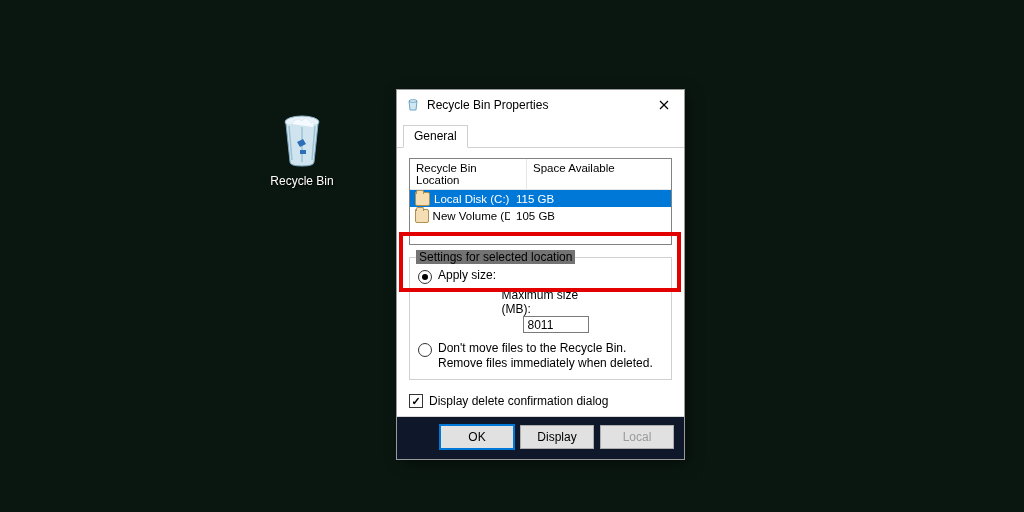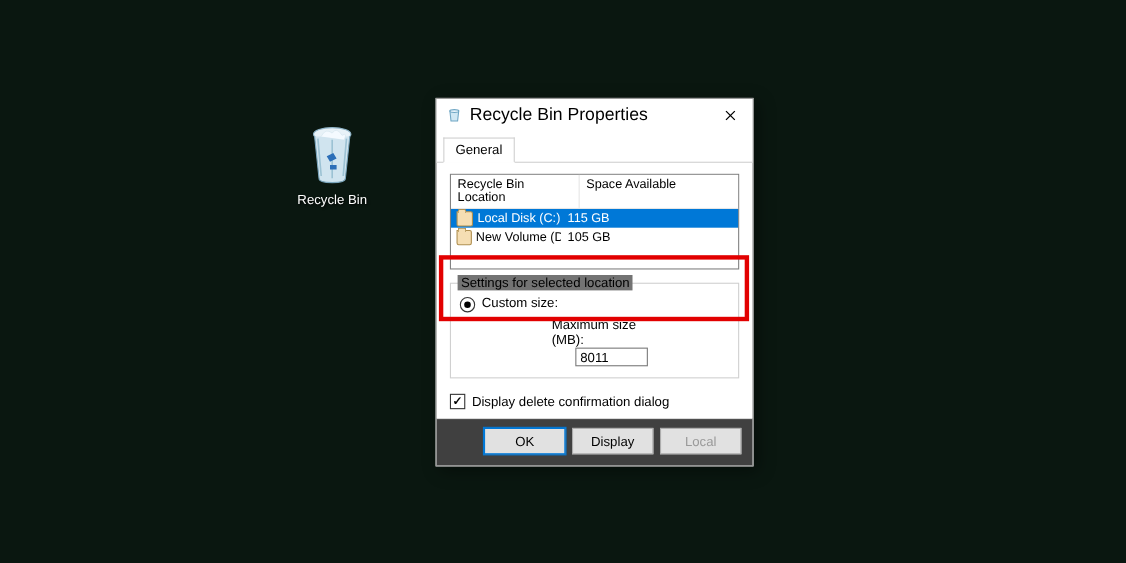--- a/index.html
+++ b/index.html
@@ -51,21 +51,21 @@
     height: 30px;
     display: flex;
     align-items: center;
     padding: 0 0 0 8px;
     background: #fff;
   }
   .title-icon {
     width: 16px; height: 16px; margin-right: 6px;
     display:flex;align-items:center;justify-content:center;
   }
-  .titlebar-title { flex:1; font-size:16px; }
+  .titlebar-title { flex:1; font-size:12px; }
   .titlebar-close {
     width: 40px;
     height: 28px;
     display: flex;
     align-items: center;
     justify-content: center;
     font-size: 14px;
     cursor: pointer;
   }
 
@@ -181,21 +181,21 @@
     display:flex;align-items:center;margin-top:14px;cursor:pointer;
   }
   .checkbox{
     width:12px;height:12px;border:1px solid #333;margin-right:6px;display:flex;align-items:center;justify-content:center;font-size:11px;line-height:11px;
   }
   .checkbox.checked::after{content:"✓";color:#000;font-weight:bold;}
 
   .button-row{
     display:flex;justify-content:flex-end;gap:6px;
     padding:8px 10px 10px;
-    background:#404040;
+    background:#0f172a;
     border-top:1px solid #d9d9d9;
   }
   .btn{
     width:72px;height:22px;border:1px solid #adadad;background:#e1e1e1;font-size:12px;font-family:inherit;cursor:pointer;display:flex;align-items:center;justify-content:center;
   }
   .btn.default{border:1px solid #0078d7;outline:1px solid #0078d7;background:#e1e1e1;}
   .btn.disabled{color:#9a9a9a;cursor:default;}
 </style>
 </head>
 <body>
@@ -256,27 +256,31 @@
         <div class="c2">105 GB</div>
       </div>
       <div class="loc-spacer"></div>
     </div>
 
     <div class="group">
       <span class="group-title">Settings for selected location</span>
 
       <div class="radio-row">
         <span class="radio checked"></span>
-        <span class="radio-text">Custom size:</span>
+        <span class="radio-text">Apply size:</span>
       </div>
       <div class="maxsize-row">
         <span class="maxsize-label">Maximum size (MB):</span>
         <input class="maxsize-input" value="8011" style="">
       </div>
 
+      <div class="radio-row" style="margin-top:8px">
+        <span class="radio"></span>
+        <span class="radio-text">Don't move files to the Recycle Bin. Remove files immediately when deleted.</span>
+      </div>
     </div>
 
     <div class="checkbox-row">
       <span class="checkbox checked"></span>
       <span>Display delete confirmation dialog</span>
     </div>
 
   </div>
 
   <div class="button-row">

